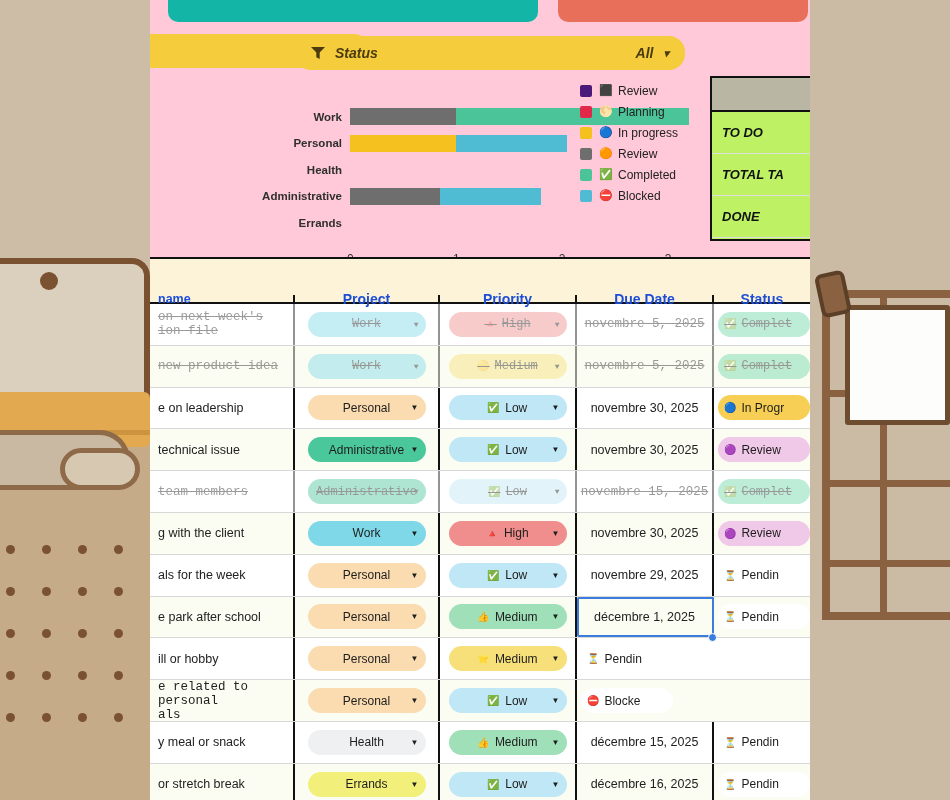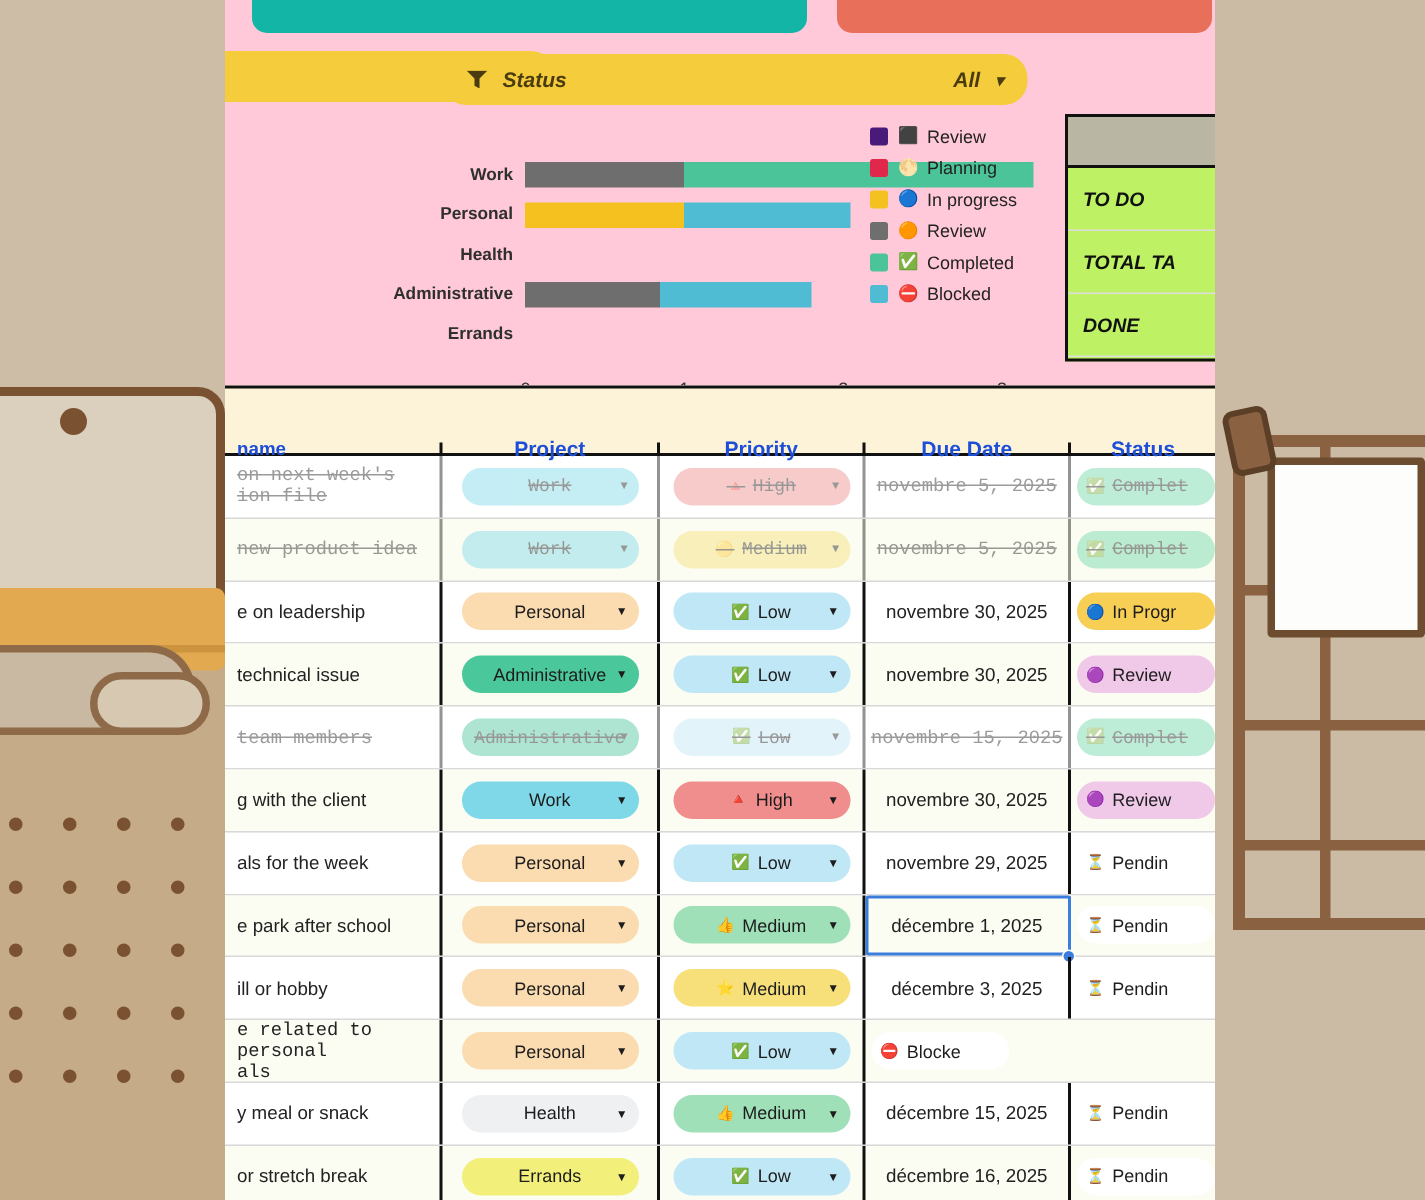--- a/index.html
+++ b/index.html
@@ -612,23 +612,20 @@
                 <span class="dd">▼</span>
               </span>
             </div>
             <div class="td c-prio">
               <span class="chip" style="background:#f7e07a">
                 <span style="font-size:10px">⭐</span>
                 <span>Medium</span>
                 <span class="dd">▼</span>
               </span>
             </div>
-            <div class="td c-due">
-              <span>décembre 3, 2025</span>
-            </div>
             <div class="td c-stat" style="justify-content: flex-start; padding-left: 4px;">
               <span class="chip chip-sm" style="background:#ffffff;justify-content:flex-start;padding-left:6px">
                 <span style="font-size:10px">⏳</span>
                 <span>Pendin</span>
               </span>
             </div>
           </div>
           <div class="tr row-alt">
             <div class="td c-name" style="white-space: pre-line; line-height: 14px; font-family: Liberation Mono, monospace;">e related to personal
 als</div>

